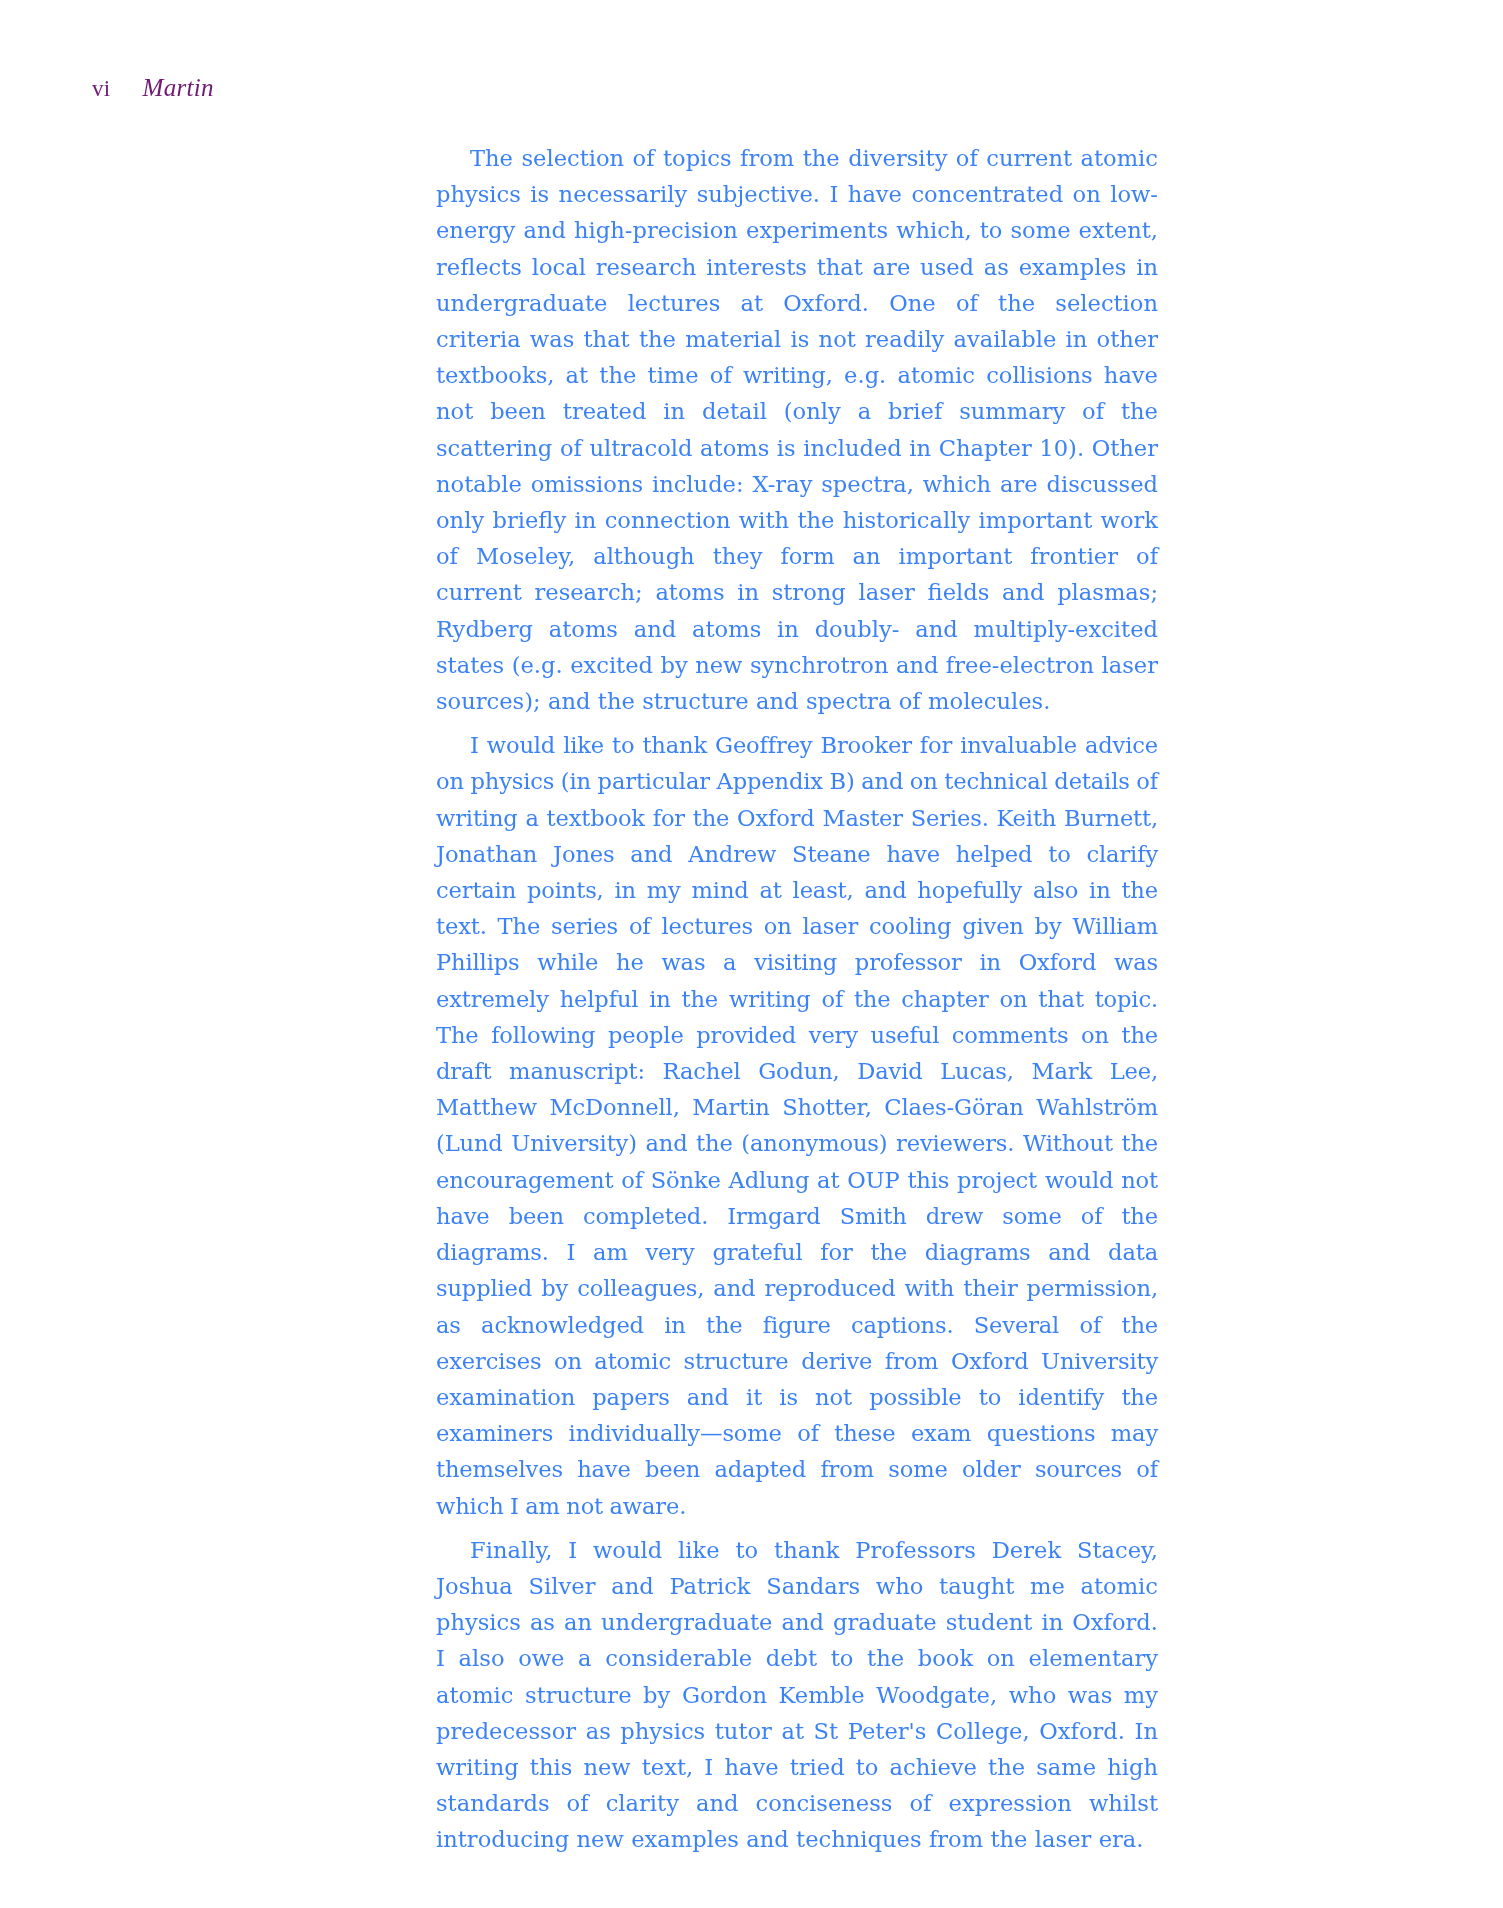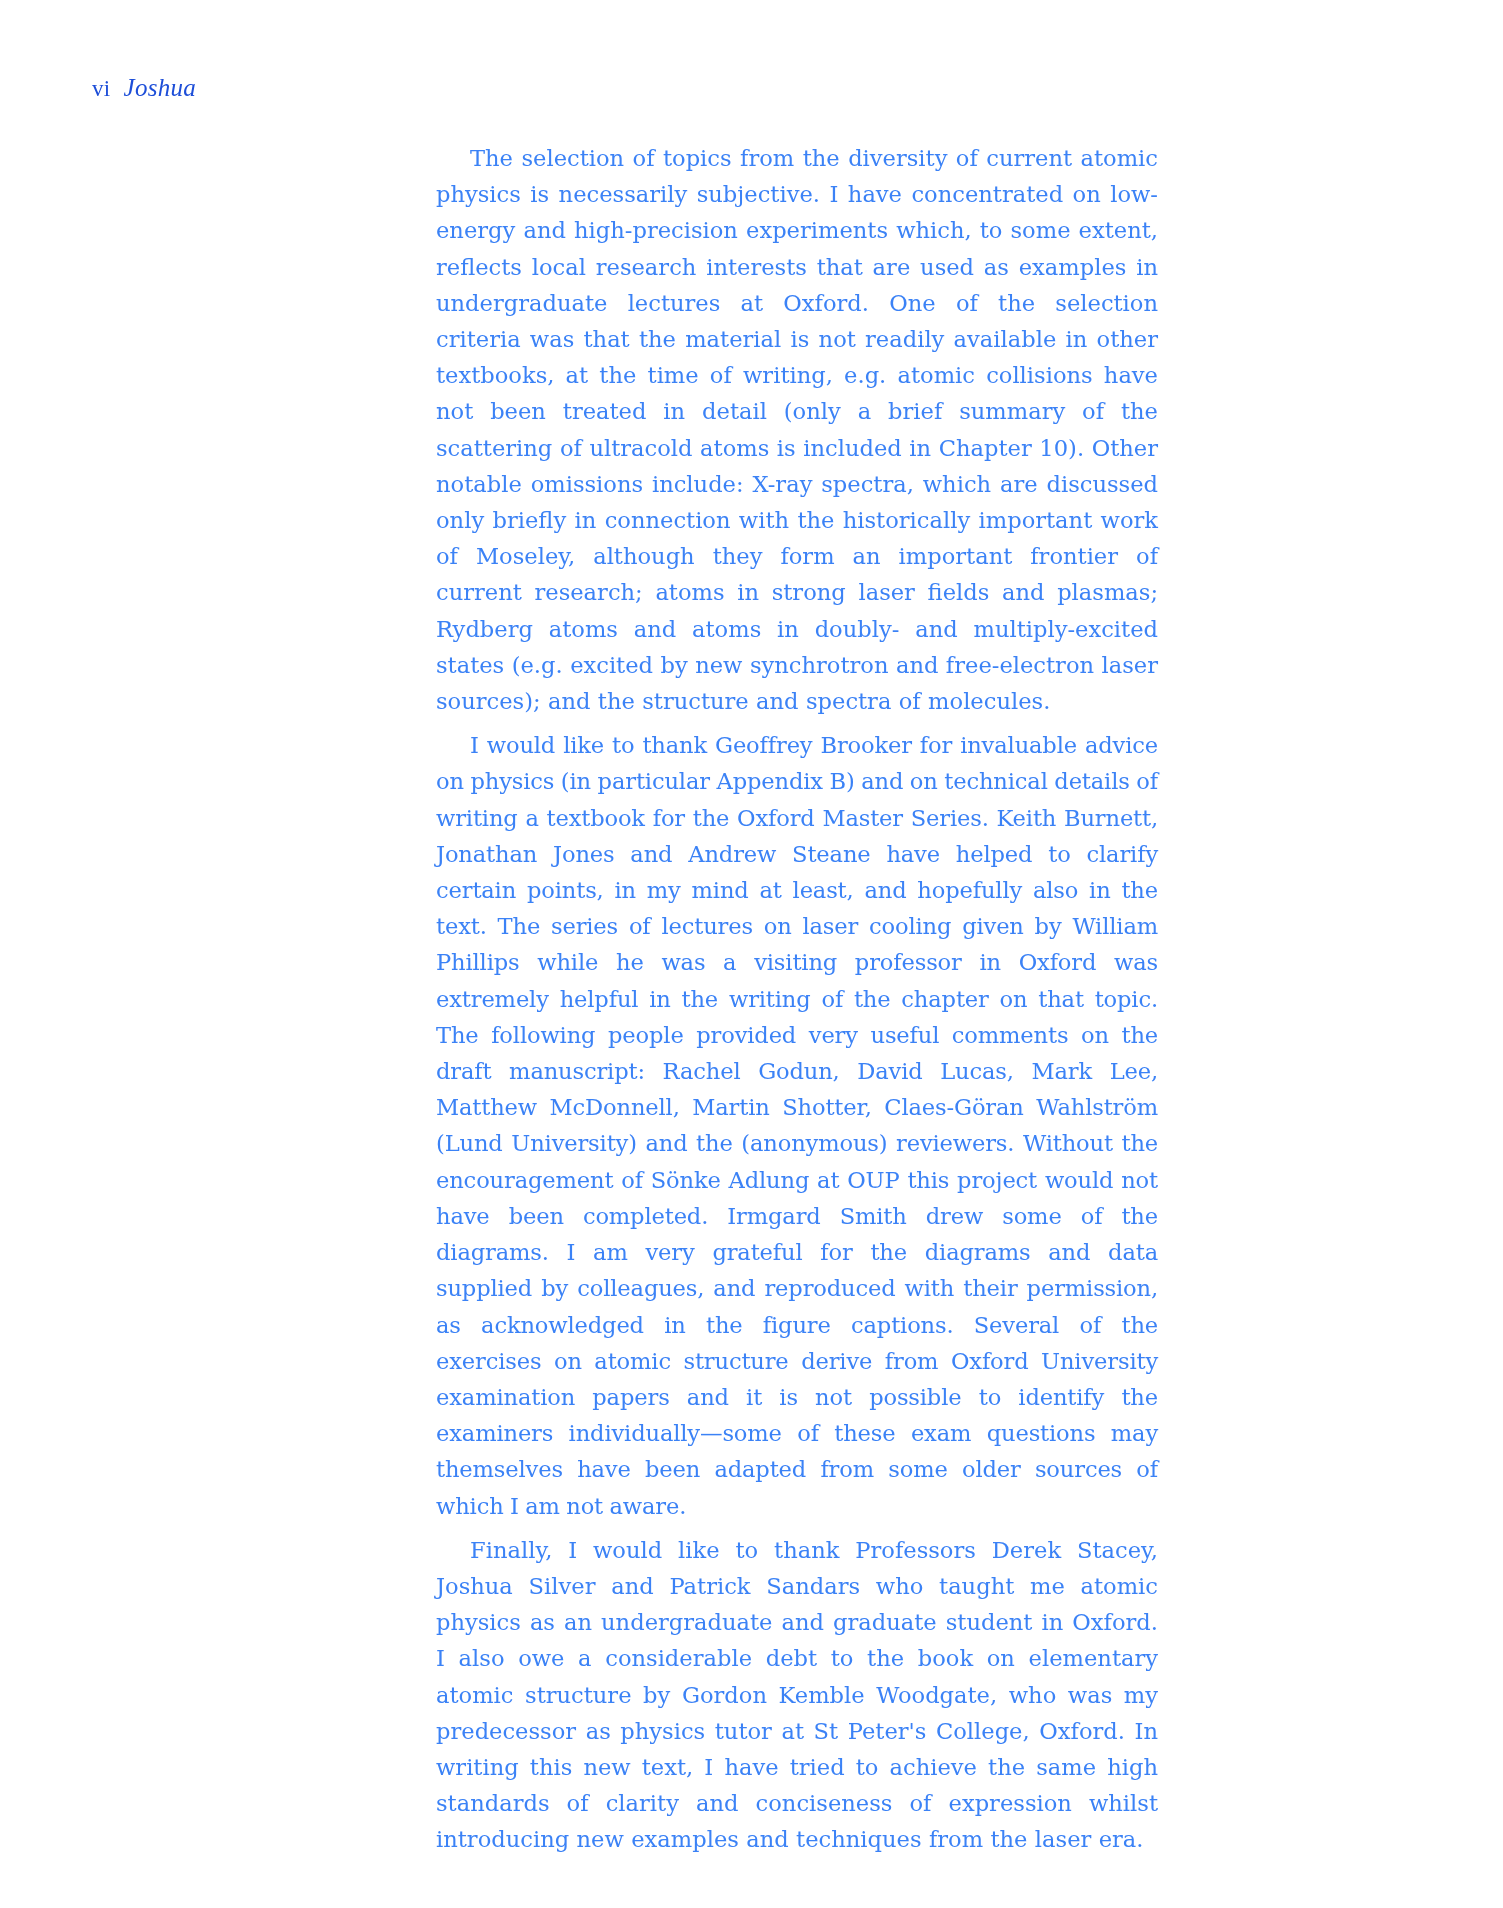--- a/index.html
+++ b/index.html
@@ -21,24 +21,24 @@
     box-sizing: border-box;
   }
 
   
   .running-head {
     position: absolute;
     left: 92px;
     top: 74px;
     display: flex;
     align-items: baseline;
-    gap: 13px;
+    gap: 32px;
     font-size: 23px;
     letter-spacing: 0.3px;
-    color: #1d4ed8;
+    color: #701a75;
   }
   .folio {
     font-family: "Liberation Serif", "DejaVu Serif", serif;
     font-size: 23px;
   }
   .head-title {
     font-style: italic;
     font-family: "Liberation Serif", "DejaVu Serif", serif;
     font-size: 25px;
   }
@@ -81,21 +81,21 @@
   }
   .head-spacer-top { height: 62px; }
 </style>
 </head>
 <body>
 
 <div class="page">
 
   <div class="running-head">
     <span class="folio">vi</span>
-    <span class="head-title">Joshua</span>
+    <span class="head-title">Martin</span>
   </div>
 
   <div class="text-column">
 
     <p class="body-par">The selection of topics from the diversity of current atomic physics is necessarily subjective. I have concentrated on low-energy and high-precision experiments which, to some extent, reflects local research interests that are used as examples in undergraduate lectures at Oxford. One of the selection criteria was that the material is not readily available in other textbooks, at the time of writing, e.g. atomic collisions have not been treated in detail (only a brief summary of the scattering of ultracold atoms is included in Chapter 10). Other notable omissions include: X-ray spectra, which are discussed only briefly in connection with the historically important work of Moseley, although they form an important frontier of current research; atoms in strong laser fields and plasmas; Rydberg atoms and atoms in doubly- and multiply-excited states (e.g. excited by new synchrotron and free-electron laser sources); and the structure and spectra of molecules.</p>
     <p class="body-par tight">I would like to thank Geoffrey Brooker for invaluable advice on physics (in particular Appendix B) and on technical details of writing a textbook for the Oxford Master Series. Keith Burnett, Jonathan Jones and Andrew Steane have helped to clarify certain points, in my mind at least, and hopefully also in the text. The series of lectures on laser cooling given by William Phillips while he was a visiting professor in Oxford was extremely helpful in the writing of the chapter on that topic. The following people provided very useful comments on the draft manuscript: Rachel Godun, David Lucas, Mark Lee, Matthew McDonnell, Martin Shotter, Claes-Göran Wahlström (Lund University) and the (anonymous) reviewers. Without the encouragement of Sönke Adlung at OUP this project would not have been completed. Irmgard Smith drew some of the diagrams. I am very grateful for the diagrams and data supplied by colleagues, and reproduced with their permission, as acknowledged in the figure captions. Several of the exercises on atomic structure derive from Oxford University examination papers and it is not possible to identify the examiners individually—some of these exam questions may themselves have been adapted from some older sources of which I am not aware.</p>
     <p class="body-par">Finally, I would like to thank Professors Derek Stacey, Joshua Silver and Patrick Sandars who taught me atomic physics as an undergraduate and graduate student in Oxford. I also owe a considerable debt to the book on elementary atomic structure by Gordon Kemble Woodgate, who was my predecessor as physics tutor at St Peter's College, Oxford. In writing this new text, I have tried to achieve the same high standards of clarity and conciseness of expression whilst introducing new examples and techniques from the laser era.</p>
 
     <div class="head-spacer-top"></div>
     <h2 class="section-head">Background reading</h2>

